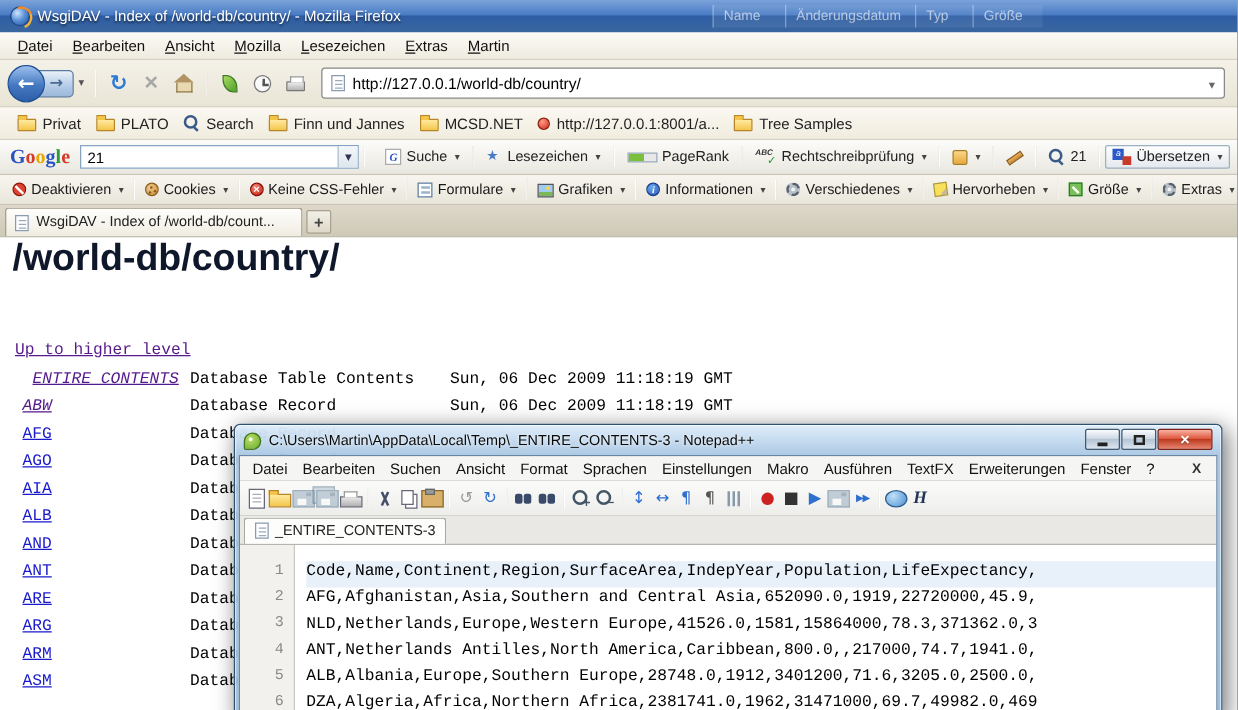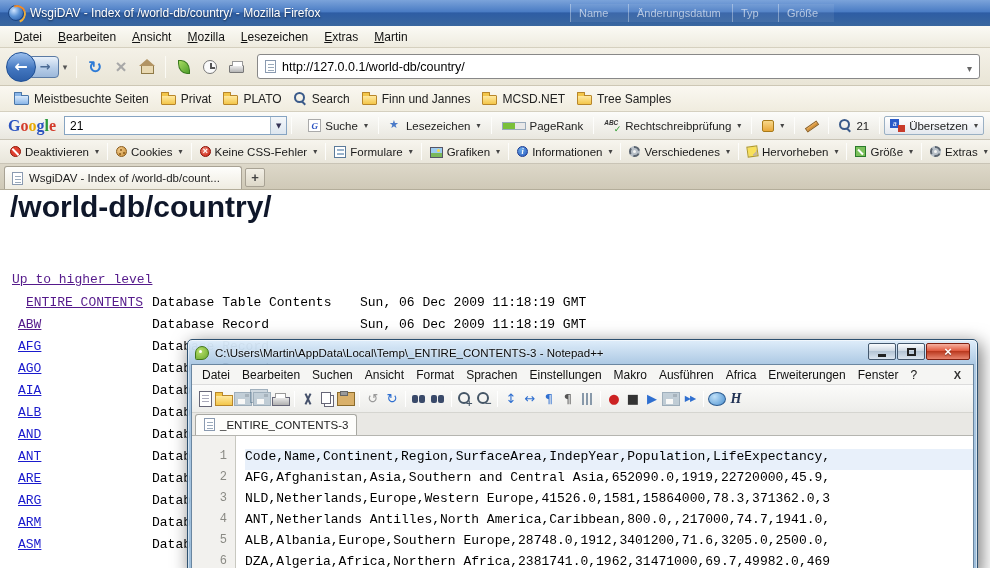--- a/index.html
+++ b/index.html
@@ -138,21 +138,21 @@
 
   
   #content{top:190px;bottom:0;background:#fff;}
   #content h1{position:absolute;left:10px;top:0;margin:0;font-size:30px;font-weight:bold;color:#0f172a;
     font-family:"Liberation Sans",sans-serif;}
   .uplink{position:absolute;left:12px;top:82px;font:13px "Liberation Mono","DejaVu Sans Mono",monospace;
     color:#551a8b;text-decoration:underline;}
   #listing{position:absolute;left:0;right:0;top:102px;}
   .lrow{position:relative;height:22px;font:13px "Liberation Mono","DejaVu Sans Mono",monospace;}
   .lname{position:absolute;left:18px;top:3px;color:#1a1acd;text-decoration:underline;white-space:pre;}
-  .lname.visited{color:#551a8b;}
+  .lname.visited{color:#551a8b;font-style:italic;}
   .lname.ind{left:26px;}
   .ltype{position:absolute;left:152px;top:3px;color:#000;white-space:pre;}
   .ldate{position:absolute;left:360px;top:3px;color:#000;white-space:pre;}
 
   
   #np{position:absolute;left:187px;top:339px;width:791px;height:236px;z-index:40;border:1px solid #2e5170;
     border-radius:5px 5px 0 0;padding:2px 3px 0 3px;
     background:linear-gradient(180deg,rgba(222,237,250,.97),rgba(168,198,226,.94) 24px,rgba(150,185,216,.93));
     box-shadow:3px 4px 18px rgba(0,0,0,.55), inset 0 0 0 1px rgba(255,255,255,.55);}
   #np-title{height:22px;display:flex;align-items:center;gap:6px;padding:0 4px;}
@@ -264,42 +264,42 @@
       </span>
     <div class="urlbar">
       <i class="docic"></i>
       <span class="urltext">http://127.0.0.1/world-db/country/</span>
       <span class="urldrop"></span>
     </div>
   </div>
 
   <div id="bmbar" class="bar">
       <span class="bm-item">
-        <i class="ic ic-folder blue"></i>
-        <span class="bm-label">Meistbesuchte Seiten</span>
-      </span>
-      <span class="bm-item">
         <i class="ic ic-folder"></i>
         <span class="bm-label">Privat</span>
       </span>
       <span class="bm-item">
         <i class="ic ic-folder"></i>
         <span class="bm-label">PLATO</span>
       </span>
       <span class="bm-item">
         <i class="ic ic-mag"></i>
         <span class="bm-label">Search</span>
       </span>
       <span class="bm-item">
         <i class="ic ic-folder"></i>
         <span class="bm-label">Finn und Jannes</span>
       </span>
       <span class="bm-item">
         <i class="ic ic-folder"></i>
         <span class="bm-label">MCSD.NET</span>
+      </span>
+      <span class="bm-item">
+        <i class="ic ic-dot-red"></i>
+        <span class="bm-label">http://127.0.0.1:8001/a...</span>
       </span>
       <span class="bm-item">
         <i class="ic ic-folder"></i>
         <span class="bm-label">Tree Samples</span>
       </span>
     </div>
 
   <div id="gtbar" class="bar">
     <span id="g-logo"><span style="color: rgb(42, 82, 192);">G</span><span style="color: rgb(211, 58, 42);">o</span><span style="color: rgb(232, 168, 0);">o</span><span style="color: rgb(42, 82, 192);">g</span><span style="color: rgb(42, 154, 58);">l</span><span style="color: rgb(211, 58, 42);">e</span></span>
     <div class="g-search">
@@ -483,21 +483,21 @@
       <div id="np-menu">
           <span class="mi">Datei</span>
           <span class="mi">Bearbeiten</span>
           <span class="mi">Suchen</span>
           <span class="mi">Ansicht</span>
           <span class="mi">Format</span>
           <span class="mi">Sprachen</span>
           <span class="mi">Einstellungen</span>
           <span class="mi">Makro</span>
           <span class="mi">Ausführen</span>
-          <span class="mi">Africa</span>
+          <span class="mi">TextFX</span>
           <span class="mi">Erweiterungen</span>
           <span class="mi">Fenster</span>
           <span class="mi">?</span>
           <span id="np-menu-close">X</span>
         </div>
       <div id="np-toolbar">
           <span class="tbi tb-page"></span>
           <span class="tbi tb-folder"></span>
           <span class="tbi tb-floppy dis"></span>
           <span class="tbi tb-floppy2 dis"></span>

